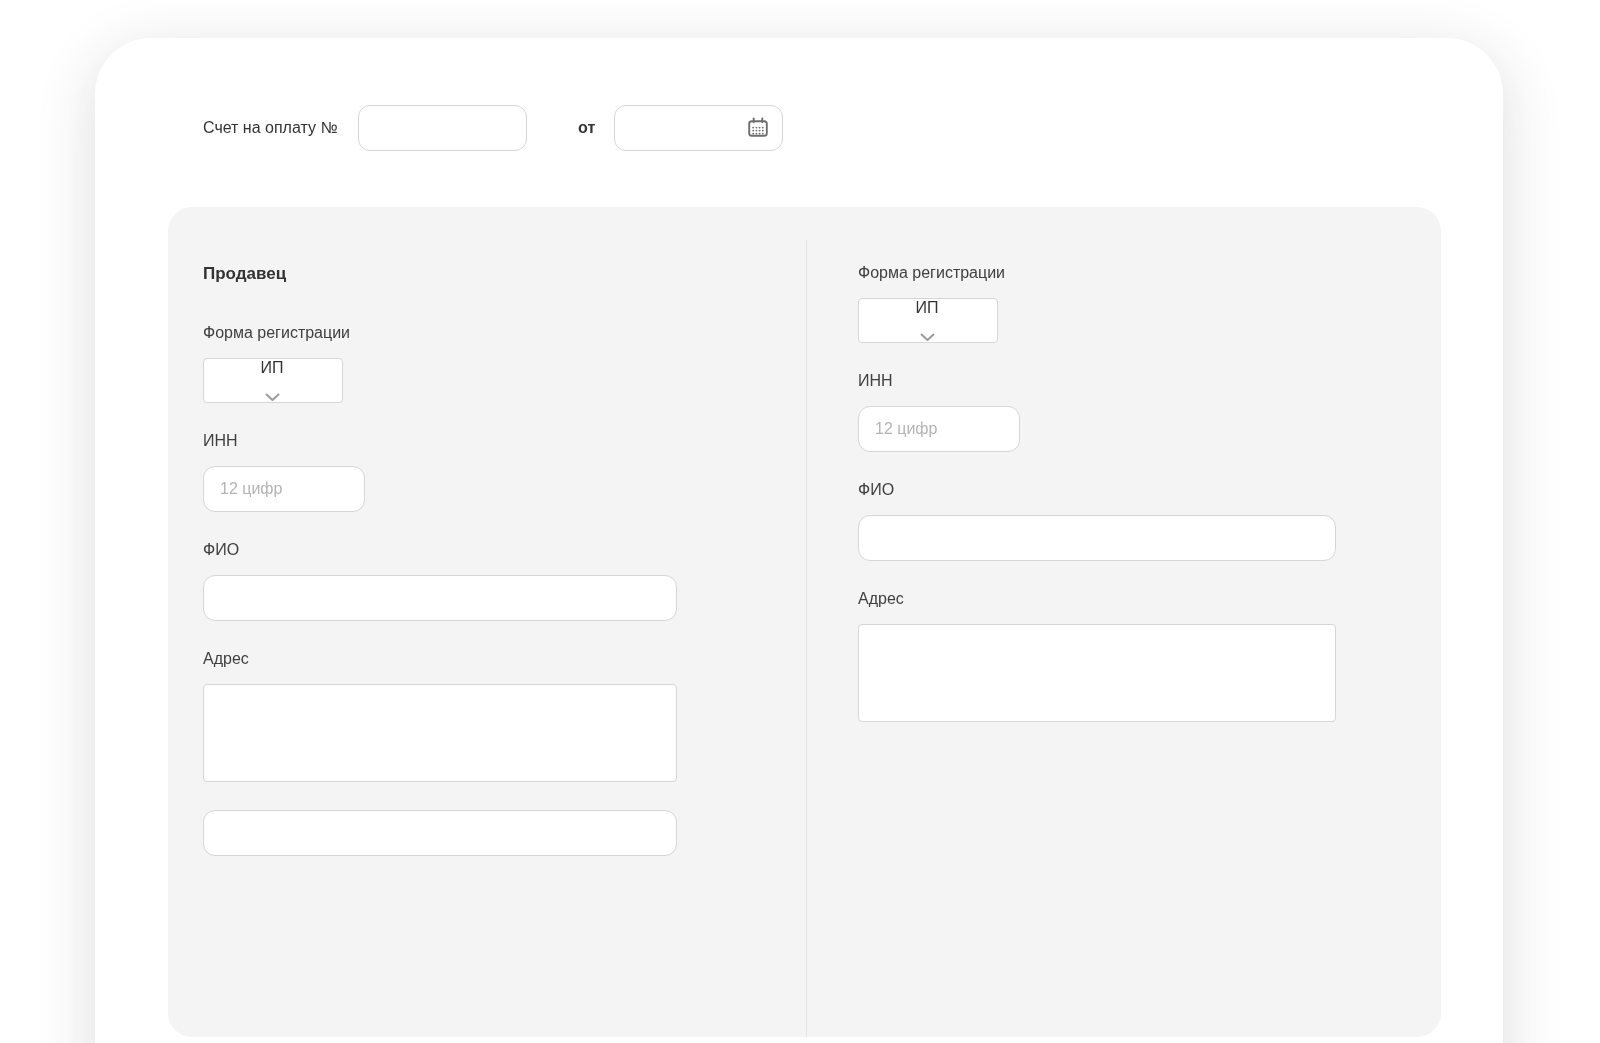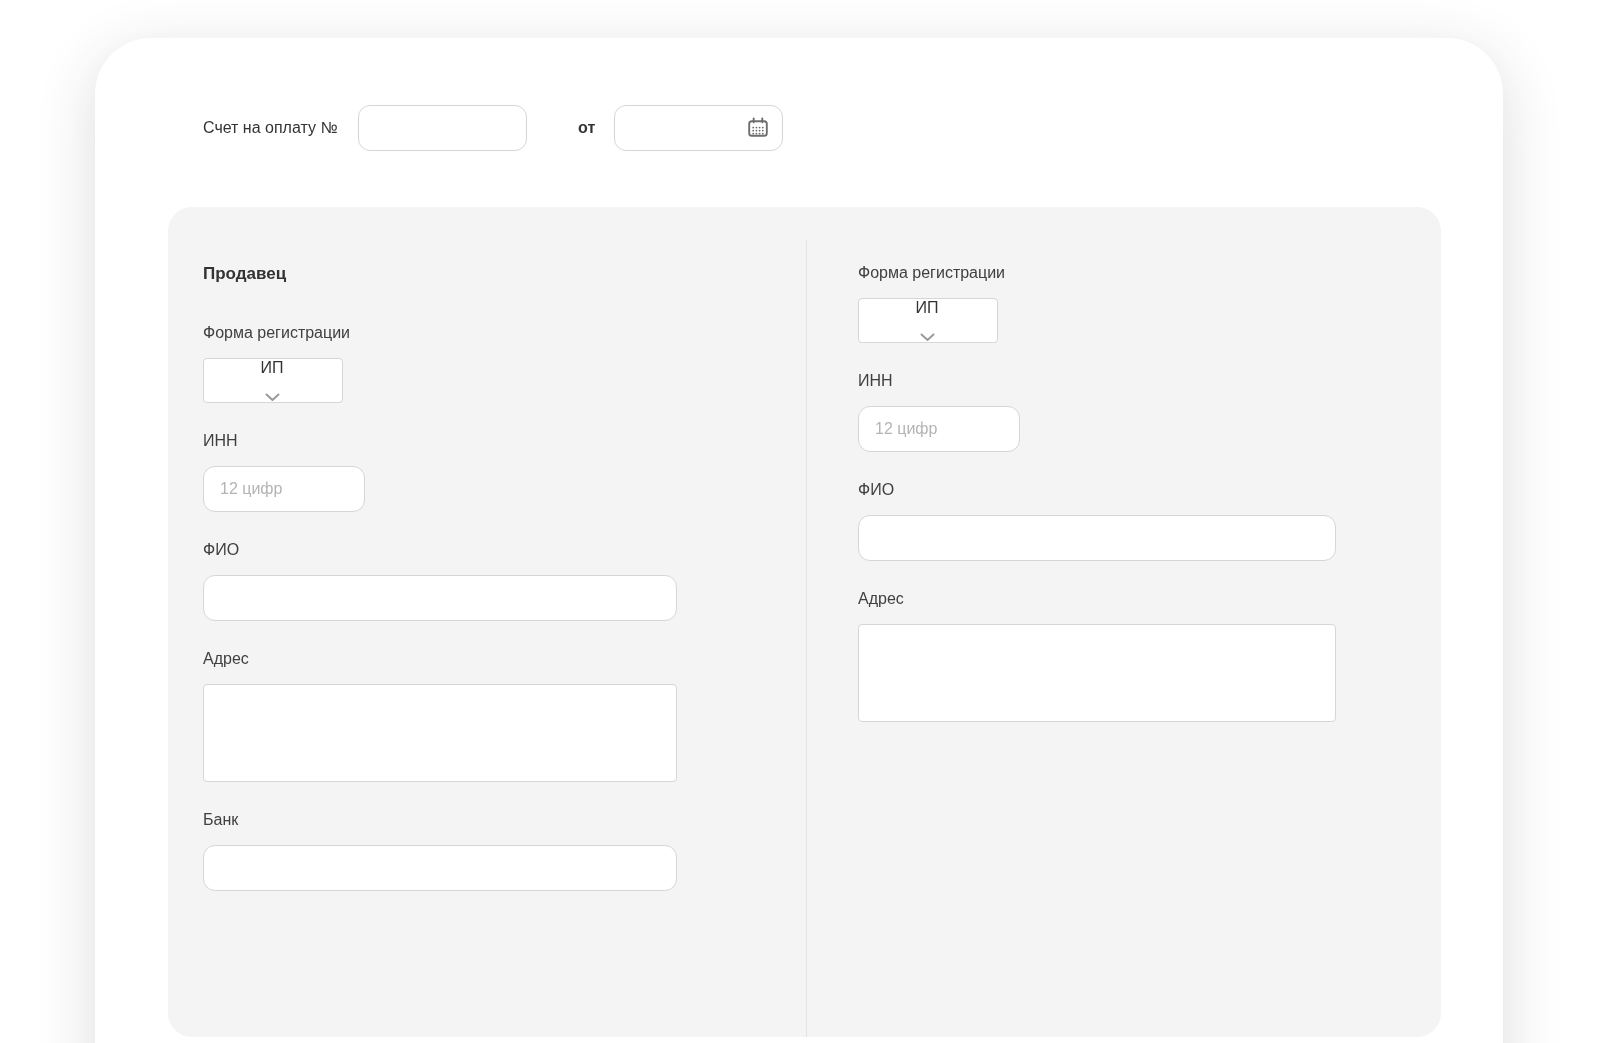--- a/index.html
+++ b/index.html
@@ -205,21 +205,20 @@
           <input class="txt full" type="text" style="">
         </div>
 
         <div class="group">
           <div class="lbl">Адрес</div>
           <textarea class="area" style=""></textarea>
         </div>
 
 
         <div class="group">
-          <div class="lbl">Банк</div>
           <input class="txt full" type="text" style="">
         </div>
       </section>
 
       <section class="col col-buyer">
 
         <div class="group">
           <div class="lbl">Форма регистрации</div>
           <div class="select">
             <span class="sel-val">ИП</span>

